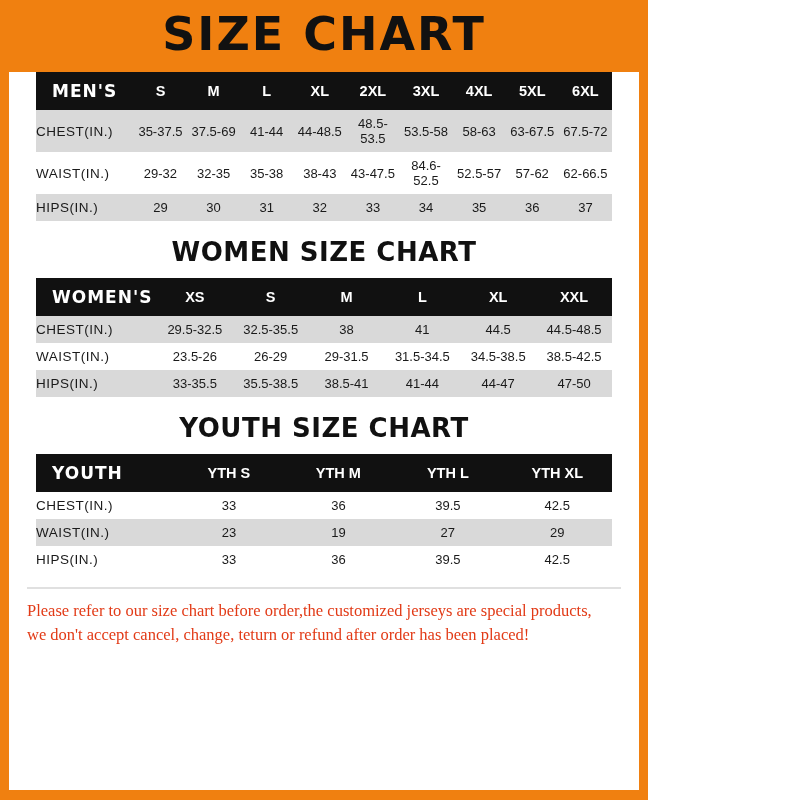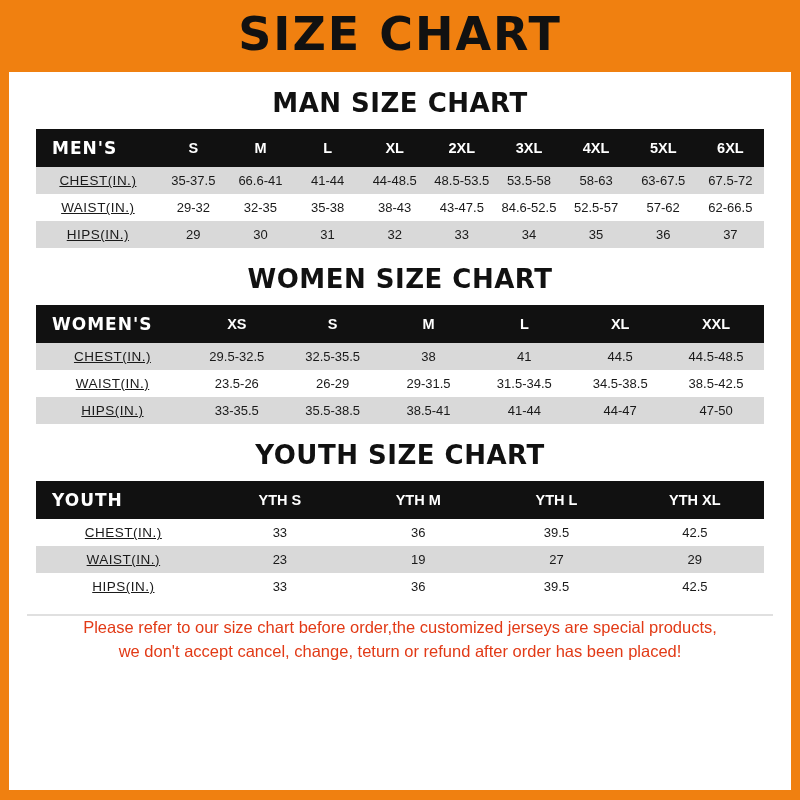--- a/index.html
+++ b/index.html
@@ -8,21 +8,21 @@
   }
   body {
     width: 800px;
     height: 800px;
     background: #ffffff;
     font-family: "Liberation Sans", sans-serif;
     overflow: hidden;
   }
   .page {
     position: relative;
-    width: 800px;
+    width: 648px;
     height: 800px;
     background: #ffffff;
     box-sizing: border-box;
     border-left: 9px solid #f08010;
     border-right: 9px solid #f08010;
   }
   .header-band {
     background: #f08010;
     height: 72px;
     display: flex;
@@ -79,63 +79,62 @@
     text-align: left;
     padding-left: 16px;
   }
   table.size-table tbody td {
     font-size: 13px;
     padding: 6px 0;
   }
   table.size-table tbody td.rowhead {
     font-size: 13.5px;
     letter-spacing: 0.5px;
-    text-align: center;
-    text-decoration: underline;
+    text-align: left;
   }
   table.size-table tbody tr.alt {
     background: #d9d9d9;
   }
   table.size-table tbody tr.plain {
     background: #ffffff;
   }
   
   .men-table col.first { width: 17%; }
   .women-table col.first { width: 21%; }
   .youth-table col.first { width: 24%; }
 
   .footer-note {
     margin: 14px 18px 0 18px;
     border-top: 2px solid #e0e0e0;
+    padding-top: 10px;
     color: #e23a16;
     font-size: 16.5px;
     line-height: 1.45;
-    text-align: center;
-    font-family: Liberation Sans, sans-serif;
+    text-align: left;
+    font-family: Liberation Serif, serif;
   }
   .footer-bottom {
     position: absolute;
     left: -9px;
     right: -9px;
     bottom: 0;
     height: 10px;
     background: #f08010;
   }
 </style>
 </head>
 <body>
 
 <div class="page">
 
   <div class="header-band">
     <div class="header-title">SIZE CHART</div>
   </div>
 
   <div class="section">
-    <div class="section-title">MAN SIZE CHART</div>
     <table class="size-table men-table">
       <colgroup>
           <col class="first">
         </colgroup>
       <thead>
         <tr>
           <th class="rowhead">MEN'S</th>
           <th>S</th>
           <th>M</th>
           <th>L</th>
@@ -144,21 +143,21 @@
           <th>3XL</th>
           <th>4XL</th>
           <th>5XL</th>
           <th>6XL</th>
         </tr>
       </thead>
       <tbody>
         <tr class="alt">
           <td class="rowhead">CHEST(IN.)</td>
           <td>35-37.5</td>
-          <td>66.6-41</td>
+          <td>37.5-69</td>
           <td>41-44</td>
           <td>44-48.5</td>
           <td>48.5-53.5</td>
           <td>53.5-58</td>
           <td>58-63</td>
           <td>63-67.5</td>
           <td>67.5-72</td>
         </tr>
         <tr class="plain">
           <td class="rowhead">WAIST(IN.)</td>

